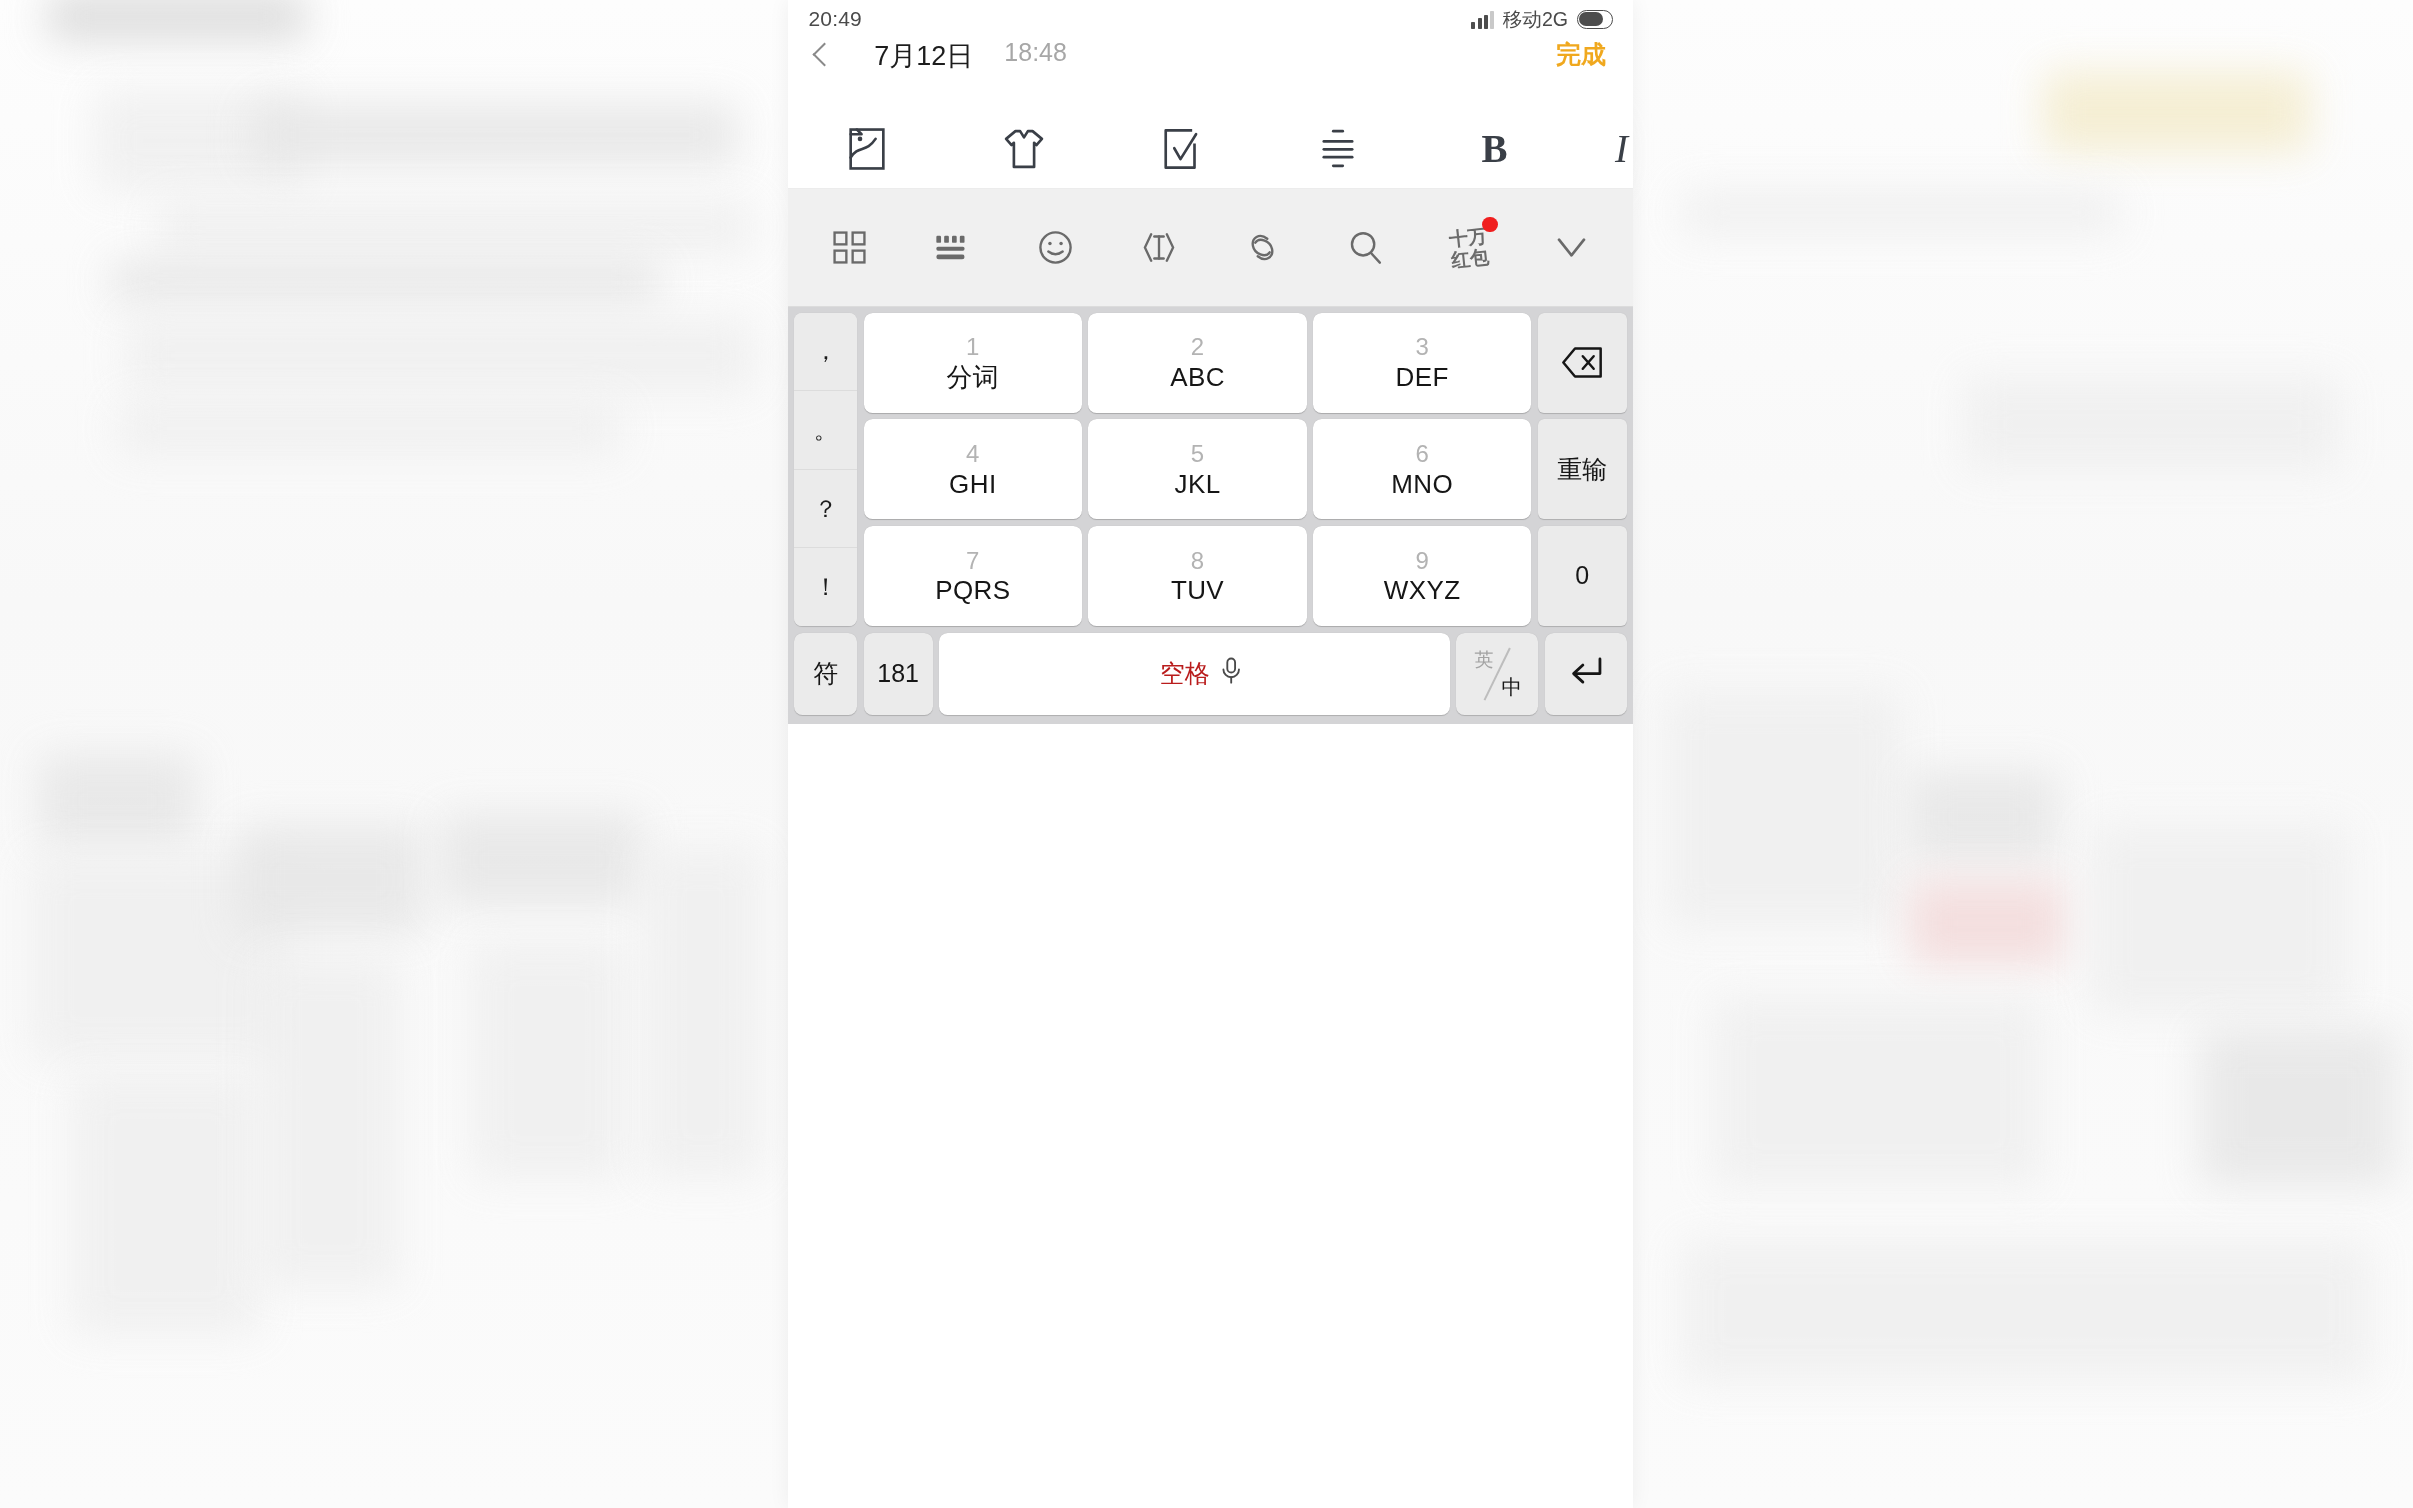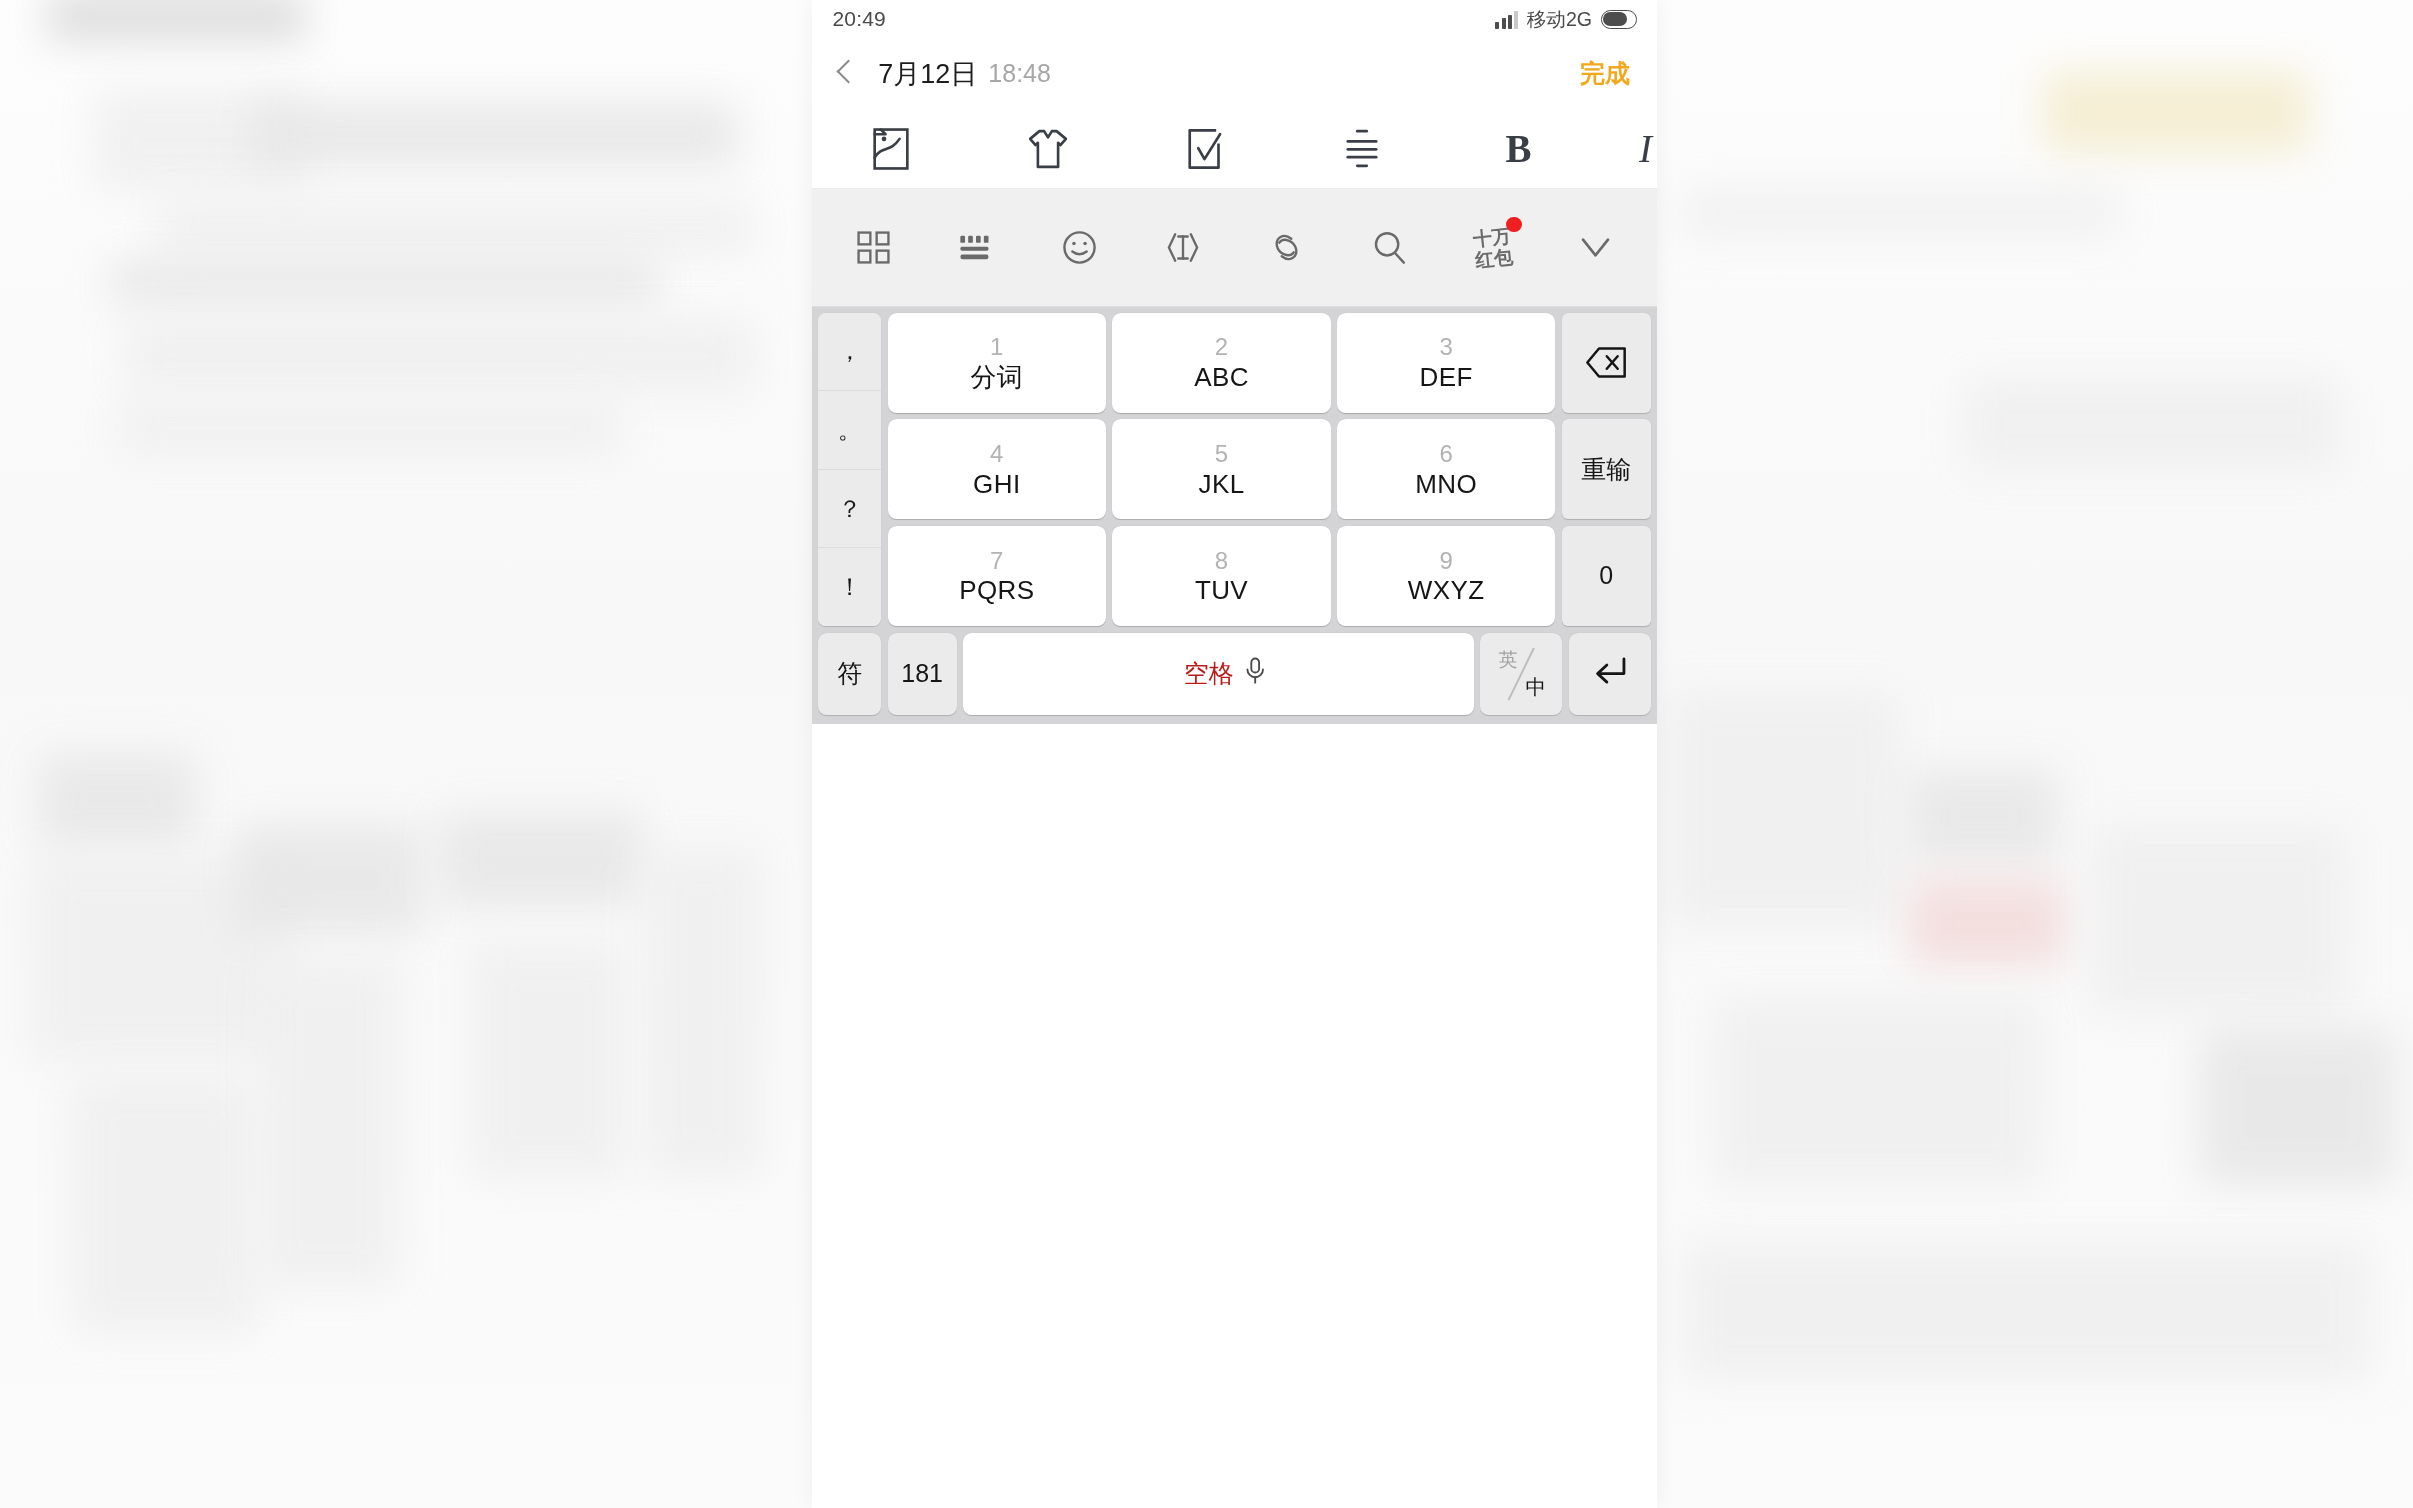--- a/index.html
+++ b/index.html
@@ -36,21 +36,21 @@
   }
   .blob.dark  { background: #d8d8d8; }
   .blob.mid   { background: #e6e6e6; }
   .blob.light { background: #efefef; }
   .blob.yellow{ background: #f4eccd; }
   .blob.pink  { background: #f3dada; }
 
   
   #phone {
     position: absolute;
-    left: 812px;
+    left: 788px;
     top: 0;
     width: 845px;
     height: 1508px;
     background: #ffffff;
     box-shadow: 0 0 20.4px rgba(0,0,0,0.06);
     overflow: hidden;
   }
 
   
   .statusbar {
@@ -108,23 +108,23 @@
     height: 100%;
     width: 78%;
     background: #4d4d4d;
     border-radius: 7px;
   }
 
   
   .navbar {
     height: 71px;
     display: flex;
-    align-items: center;
     padding: 0 27px 0 22px;
     background: #ffffff;
+    gap: 20px;
   }
   .back-chevron {
     width: 27px;
     height: 36px;
     position: relative;
     flex: 0 0 auto;
     cursor: pointer;
   }
   .back-chevron::before {
     content: "";

